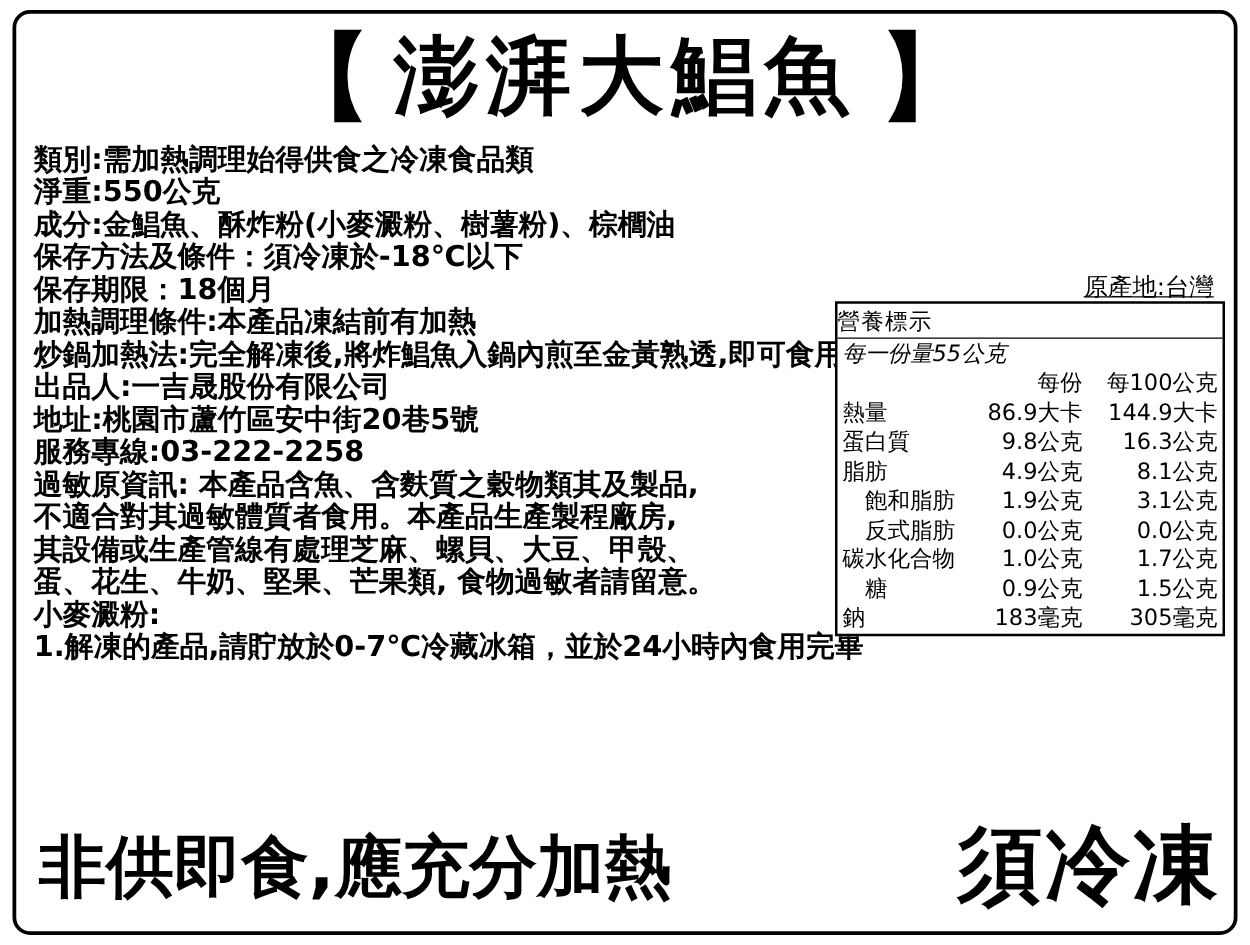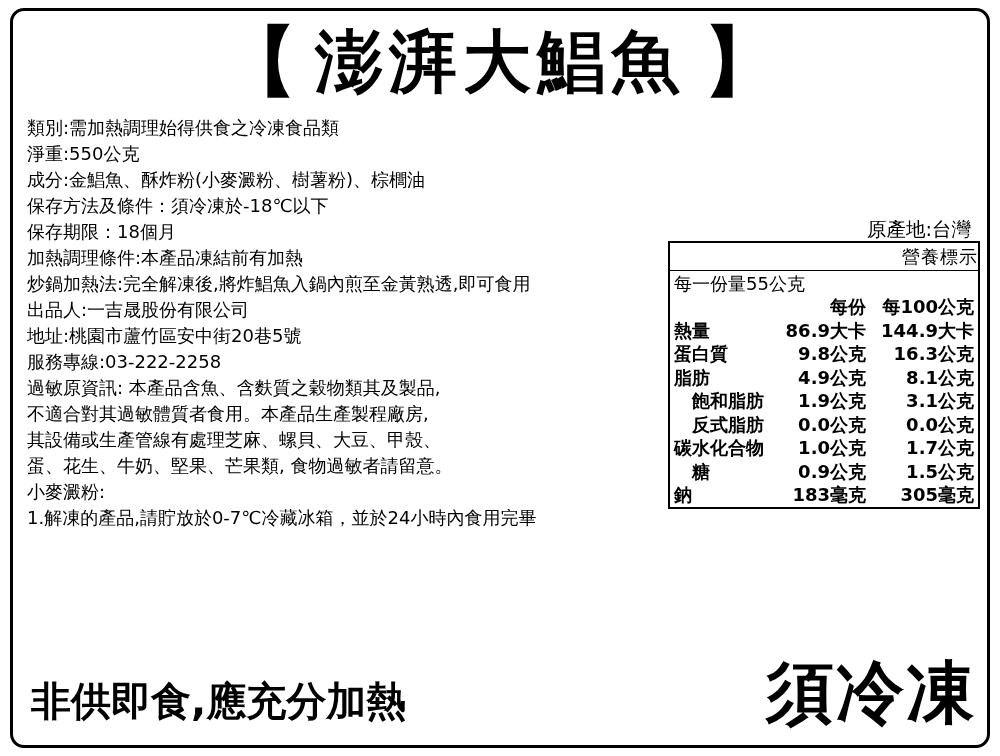--- a/index.html
+++ b/index.html
@@ -52,69 +52,72 @@
     white-space: nowrap;
   }
   
   .info-block {
     position: absolute;
     left: 14px;
     top: 104px;
     width: 650px;
   }
   .info-line {
-    font-size: 18px;
+    font-size: 23px;
     line-height: 26px;
     white-space: nowrap;
     letter-spacing: 0px;
+    font-weight: bold;
   }
   
   .origin {
     position: absolute;
     right: 16px;
     top: 205px;
     font-size: 19.5px;
     white-space: nowrap;
+    text-decoration: underline;
   }
   
   .nutrition {
     position: absolute;
     left: 655px;
     top: 230px;
     width: 312px;
     border: 2px solid #000;
     box-sizing: border-box;
     background: #fff;
   }
   .nut-title {
-    text-align: right;
+    text-align: left;
     font-size: 18px;
     padding: 2px 0 1px 0;
     border-bottom: 1px solid #000;
     letter-spacing: 1px;
   }
   .nut-sub {
     font-size: 18px;
     padding: 1px 0 0 4px;
     line-height: 23px;
+    font-style: italic;
   }
   .nut-sub.last {
     border-bottom: 1px solid #000;
     padding-bottom: 2px;
   }
   table.nut-table {
     width: 100%;
     border-collapse: collapse;
     font-size: 18px;
   }
   table.nut-table th,
   table.nut-table td {
     padding: 0 4px;
     line-height: 23.5px;
-    font-weight: bold;
+    font-weight: normal;
   }
   table.nut-table th.c-label,
   table.nut-table td.c-label {
     text-align: left;
     white-space: nowrap;
   }
   table.nut-table th.c-val,
   table.nut-table td.c-val {
     text-align: right;
     white-space: nowrap;
@@ -125,21 +128,21 @@
     text-align: right;
     white-space: nowrap;
     width: 100px;
   }
   .indent-1 { padding-left: 22px !important; }
   
   .bottom-left {
     position: absolute;
     left: 18px;
     bottom: 24px;
-    font-size: 40px;
+    font-size: 54px;
     font-weight: bold;
     line-height: 1;
     white-space: nowrap;
   }
   .bottom-right {
     position: absolute;
     right: 11px;
     bottom: 18px;
     font-size: 68px;
     font-weight: bold;

